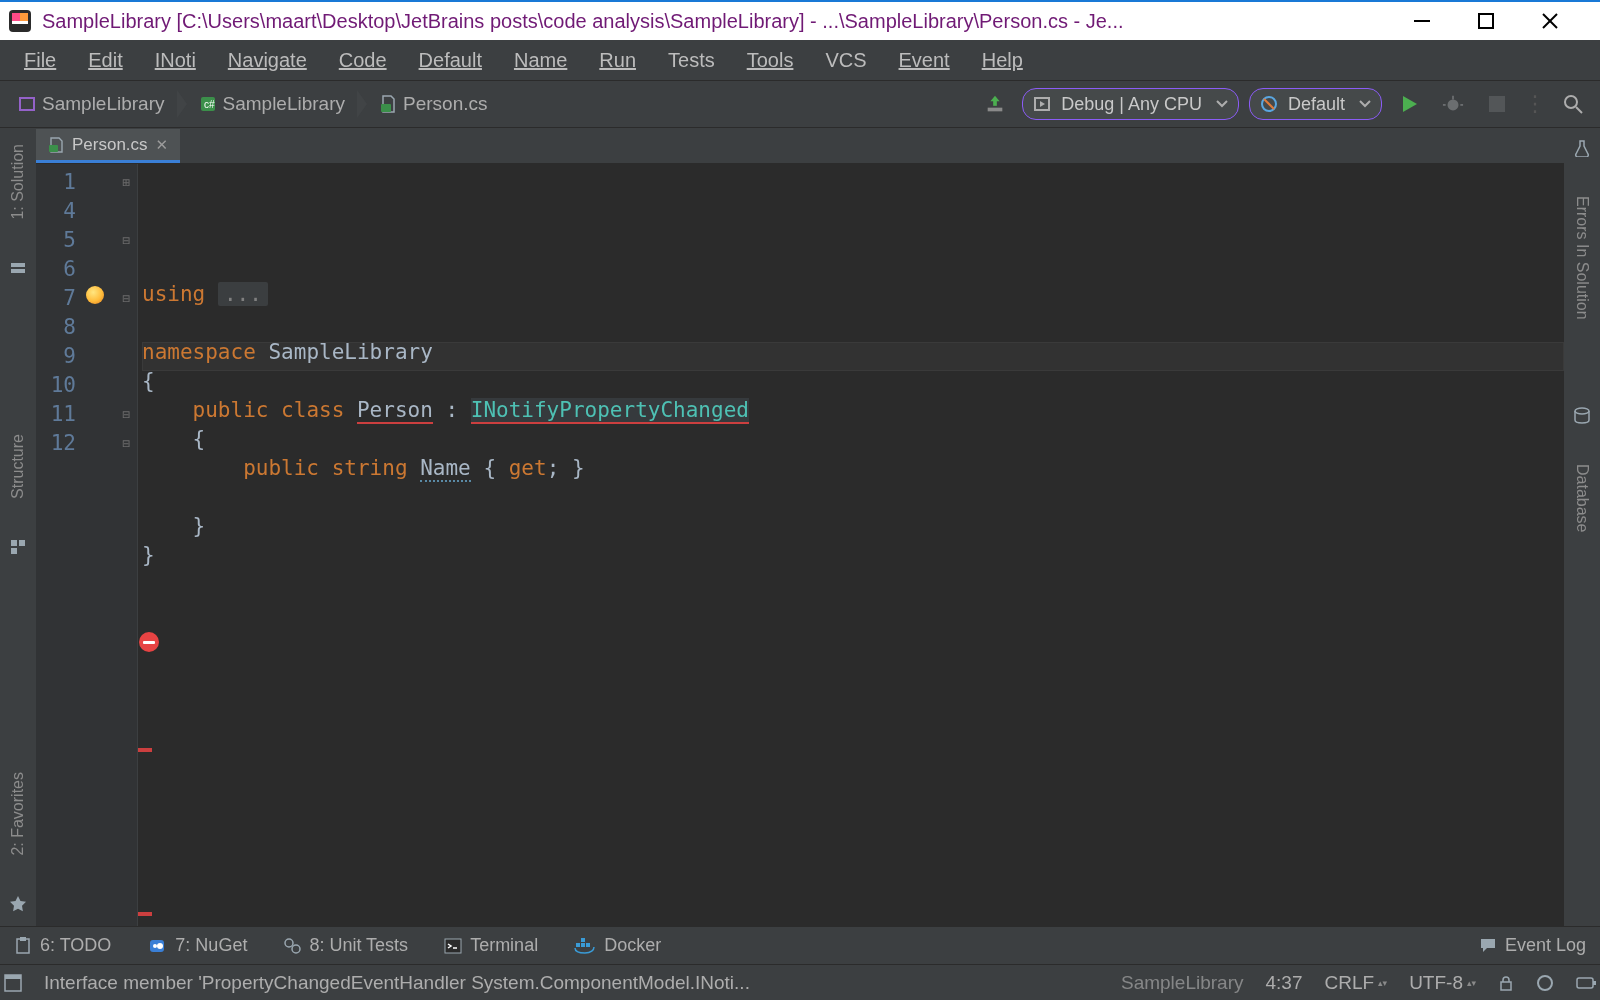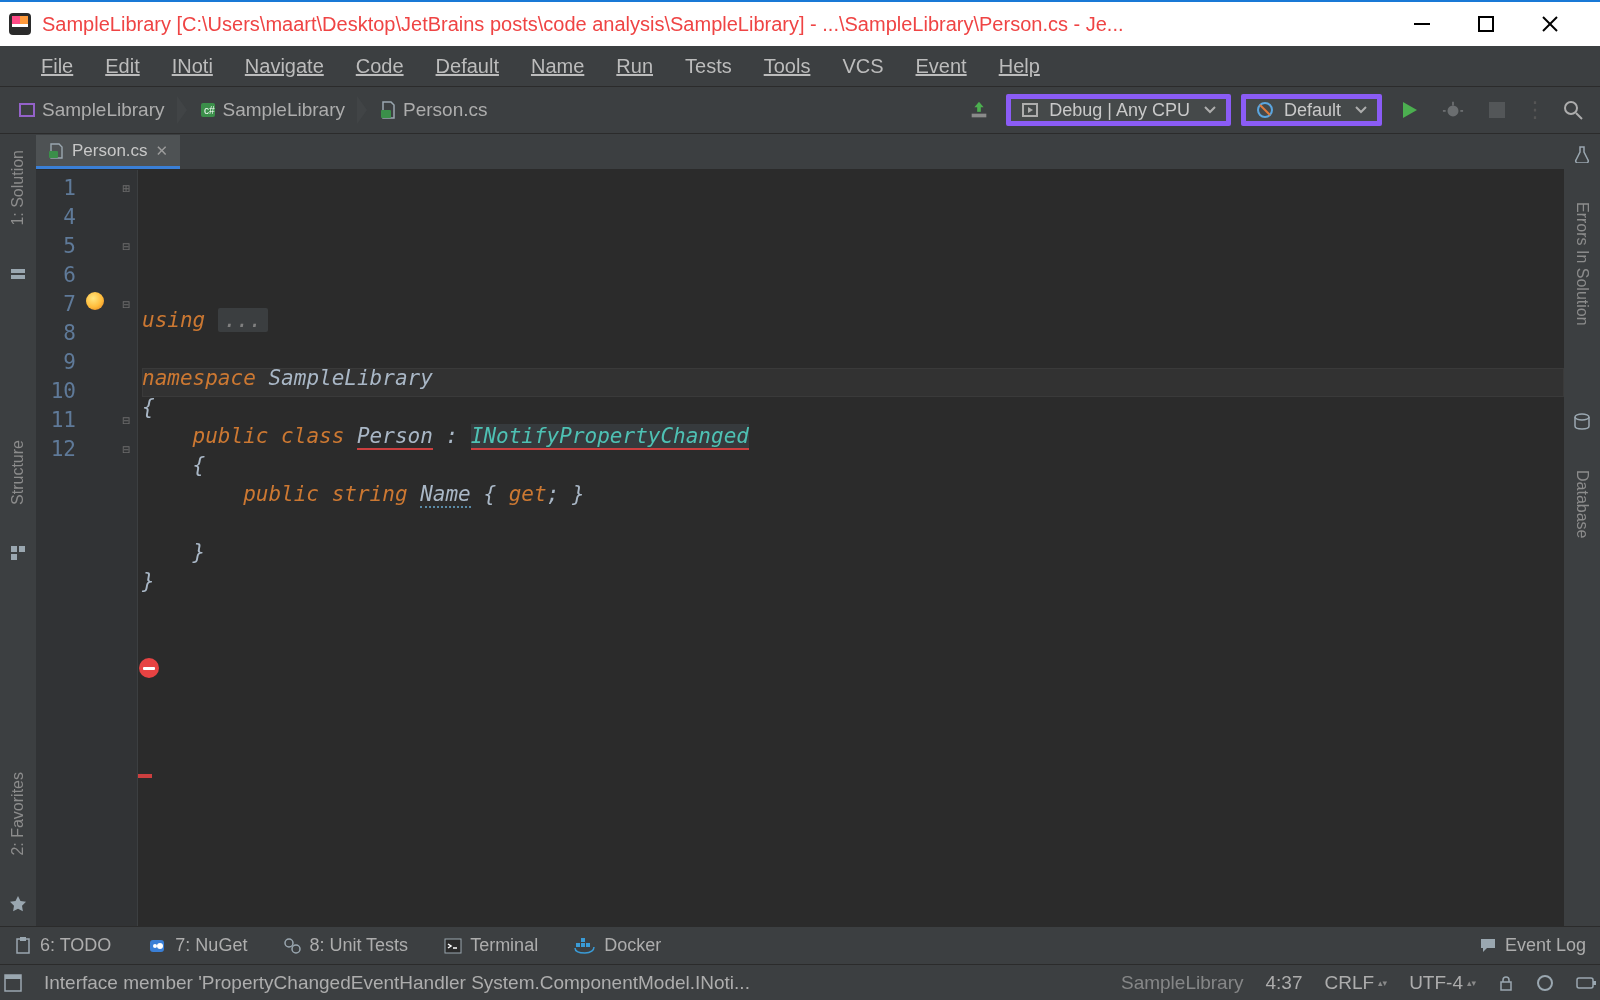--- a/index.html
+++ b/index.html
@@ -7,43 +7,43 @@
     font-family: "Segoe UI", Arial, sans-serif;
     background: #ffffff;
     width: 1600px;
     height: 1000px;
     overflow: hidden;
     display: flex;
     flex-direction: column;
   }
   
   .titlebar {
-    height: 46px;
+    height: 40px;
     background: #ffffff;
     border-top: 2px solid #1979d6;
     display: flex;
     align-items: center;
     padding: 0 24px 0 6px;
-    color: #ef4444;
+    color: #701a75;
     font-size: 20px;
   }
   .titlebar .app-icon {
     width: 28px; height: 28px; margin-right: 8px;
     display:flex; align-items:center; justify-content:center;
   }
   .titlebar .title-text { flex: 1; white-space: nowrap; overflow:hidden; text-overflow:ellipsis; }
   .titlebar .win-controls { display:flex; gap:40px; margin-right:14px;}
   .titlebar .win-btn { width:24px; height:24px; display:flex; align-items:center; justify-content:center; cursor:pointer;}
   
   .menubar {
     height: 40px;
     background: #3c3f41;
     display: flex;
     align-items: center;
-    padding: 0 27px;
+    padding: 0 10px;
     gap: 4px;
     color: #bcbcbc;
     font-size: 20px;
   }
   .menubar .menu-item {
     padding: 4px 14px;
     cursor: pointer;
   }
   .menubar .menu-item span.ul { text-decoration: underline; }
   
@@ -76,22 +76,22 @@
   .navbar-right { display:flex; align-items:center; gap:10px; }
   .icon-btn {
     width:34px; height:34px; display:flex; align-items:center; justify-content:center;
     cursor:pointer; color:#aeb0b2;
   }
   .dropdown {
     height:32px;
     display:flex; align-items:center;
     padding:0 10px;
     background:#45494a;
-    border:5px solid #8b5cf6;
-    border-radius:2px;
+    border:1px solid #8b5cf6;
+    border-radius:14px;
     color:#c9c9c9;
     font-size:18px;
     gap:8px;
     cursor:pointer;
   }
   .dropdown svg.proficon { margin-right:2px; }
   .dropdown .chev { margin-left:6px; }
   
   .main {
     flex:1;
@@ -182,25 +182,24 @@
     border-right:1px solid #3c3f41;
     padding-top:4px;
     color:#6b6b6b;
     font-size:13px;
   }
   .fold-gutter .fm {
     height:29px; display:flex; align-items:center; justify-content:center;
   }
   .code {
     flex:1;
-    padding:20px 0 0 4px;
+    padding:0 0 0 4px;
     color:#a9b7c6;
     white-space:pre;
     position:relative;
-    font-style:italic;
   }
   .kw { color:#cc7832; }
   .type { color:#4ec1b4; }
   .collapsed-box {
     background:#3b3e40;
     padding:0 6px;
     border-radius:2px;
     color:#808080;
   }
   .err-underline {
@@ -581,21 +580,21 @@
       <span>SampleLibrary</span>
     </span>
   <span class="sb-item">
       <span>4:37</span>
     </span>
   <span class="sb-item">
       <span>CRLF</span>
       <span class="updown">▴▾</span>
     </span>
   <span class="sb-item">
-      <span>UTF-4</span>
+      <span>UTF-8</span>
       <span class="updown">▴▾</span>
     </span>
   <span class="sb-item">
       <svg width="16" height="16">
         <rect x="3" y="7" width="10" height="8" fill="none" stroke="#9aa7b0" stroke-width="1.5"></rect>
         <path d="M5 7V5a3 3 0 0 1 6 0v2" fill="none" stroke="#9aa7b0" stroke-width="1.5"></path>
       </svg>
     </span>
   <span class="sb-item">
       <svg width="18" height="18">

